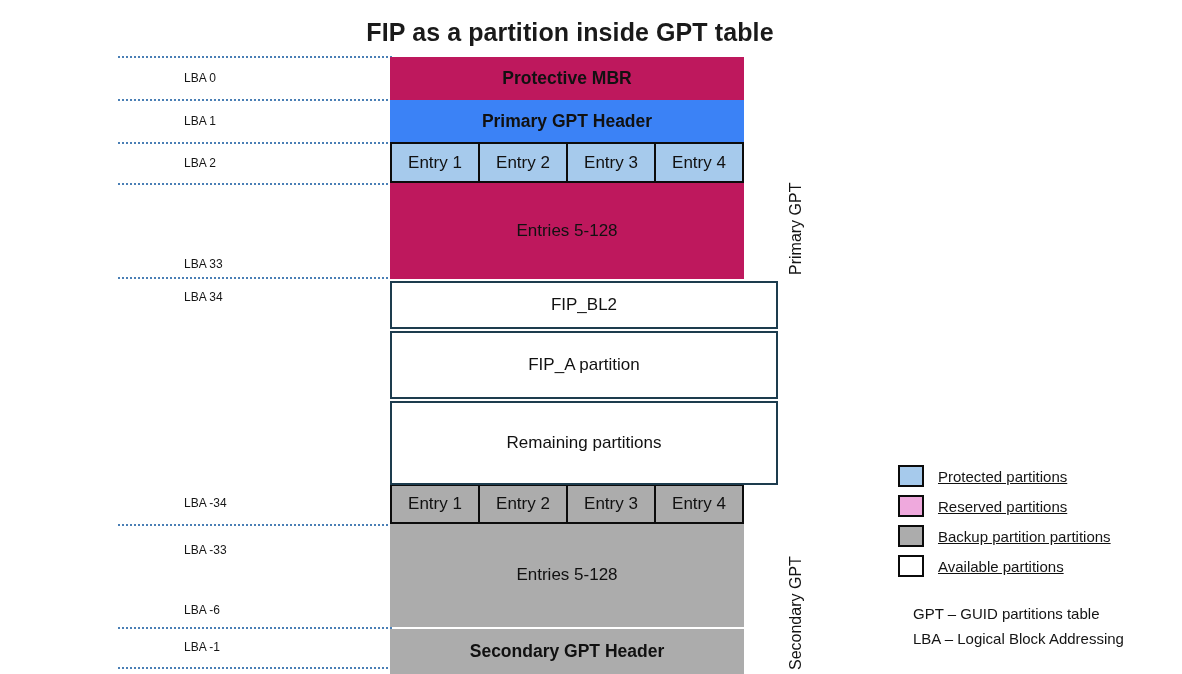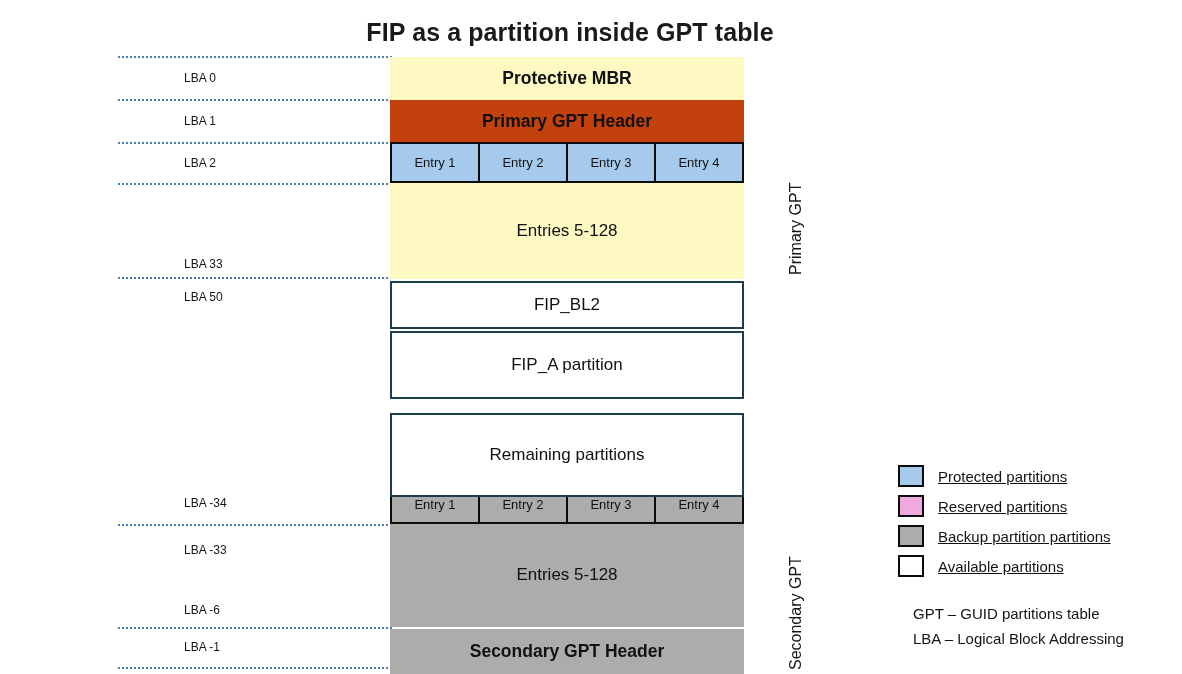--- a/index.html
+++ b/index.html
@@ -26,41 +26,41 @@
   .lba{
     position:absolute;left:184px;font-size:12px;color:#161616;
     white-space:nowrap;line-height:1;
   }
 
   .band{
     position:absolute;left:390px;width:354px;
     display:flex;align-items:center;justify-content:center;
     font-size:17px;color:#111;box-sizing:border-box;
   }
-  .band.blue{background:#fef9c3;}
-  .band.pink{background:#c2410c;}
+  .band.blue{background:#be185d;}
+  .band.pink{background:#3b82f6;}
   .band.gray{background:#acacac;}
   .band.bold{font-weight:bold;font-size:17.5px;}
 
   .whitebox{
-    position:absolute;left:390px;width:354px;
+    position:absolute;left:390px;width:388px;
     background:#ffffff;border:2px solid #1d3c4e;box-sizing:border-box;
     display:flex;align-items:center;justify-content:center;
     font-size:17px;color:#111;
   }
 
   
   .entryrow{
     position:absolute;left:390px;width:354px;box-sizing:border-box;
     display:flex;border:2px solid #0c0c0c;border-right:none;
   }
   .entryrow .cell{
     flex:1 1 0;border-right:2px solid #0c0c0c;box-sizing:border-box;
     display:flex;align-items:center;justify-content:center;
-    font-size:13px;color:#111;
+    font-size:17px;color:#111;
   }
   .entryrow.blue .cell{background:#a6caec;}
   .entryrow.gray .cell{background:#acacac;}
 
   
   .vlabel{
     position:absolute;font-size:16px;color:#141414;white-space:nowrap;
     transform-origin:0 0;transform:rotate(-90deg);
   }
 
@@ -90,21 +90,21 @@
       <div class="guide" style="top: 277px;"></div>
       <div class="guide" style="top: 524px;"></div>
       <div class="guide" style="top: 627px;"></div>
       <div class="guide" style="top: 667px;"></div>
     </div>
   <div id="lba-layer">
       <div class="lba" style="top: 72px;">LBA 0</div>
       <div class="lba" style="top: 115px;">LBA 1</div>
       <div class="lba" style="top: 157px;">LBA 2</div>
       <div class="lba" style="top: 258px;">LBA 33</div>
-      <div class="lba" style="top: 291px;">LBA 50</div>
+      <div class="lba" style="top: 291px;">LBA 34</div>
       <div class="lba" style="top: 497px;">LBA -34</div>
       <div class="lba" style="top: 544px;">LBA -33</div>
       <div class="lba" style="top: 604px;">LBA -6</div>
       <div class="lba" style="top: 641px;">LBA -1</div>
     </div>
   <div id="bands-layer">
       <div class="band blue bold" style="top: 57px; height: 43px;">Protective MBR</div>
       <div class="band pink bold" style="top: 100px; height: 42px;">Primary GPT Header</div>
       <div class="band blue" style="top: 182px; height: 97px;">Entries 5-128</div>
       <div class="band gray" style="top: 523px; height: 104px;">Entries 5-128</div>
@@ -120,21 +120,21 @@
       <div class="entryrow gray" style="top: 484px; height: 40px;">
         <div class="cell">Entry 1</div>
         <div class="cell">Entry 2</div>
         <div class="cell">Entry 3</div>
         <div class="cell">Entry 4</div>
       </div>
     </div>
   <div id="boxes-layer">
       <div class="whitebox" style="top: 281px; height: 48px;">FIP_BL2</div>
       <div class="whitebox" style="top: 331px; height: 68px;">FIP_A partition</div>
-      <div class="whitebox" style="top: 401px; height: 84px; margin-top: 12px;">Remaining partitions</div>
+      <div class="whitebox" style="top: 401px; height: 84px;">Remaining partitions</div>
     </div>
   <div id="side-layer">
       <div class="vlabel" style="left: 787px; top: 275px;">Primary GPT</div>
       <div class="vlabel" style="left: 787px; top: 670px;">Secondary GPT</div>
     </div>
 
   <div class="legend" id="legend-layer">
       <div class="legrow">
         <div class="swatch" style="background: rgb(166, 202, 236);"></div>
         <div class="legtext">Protected partitions</div>

